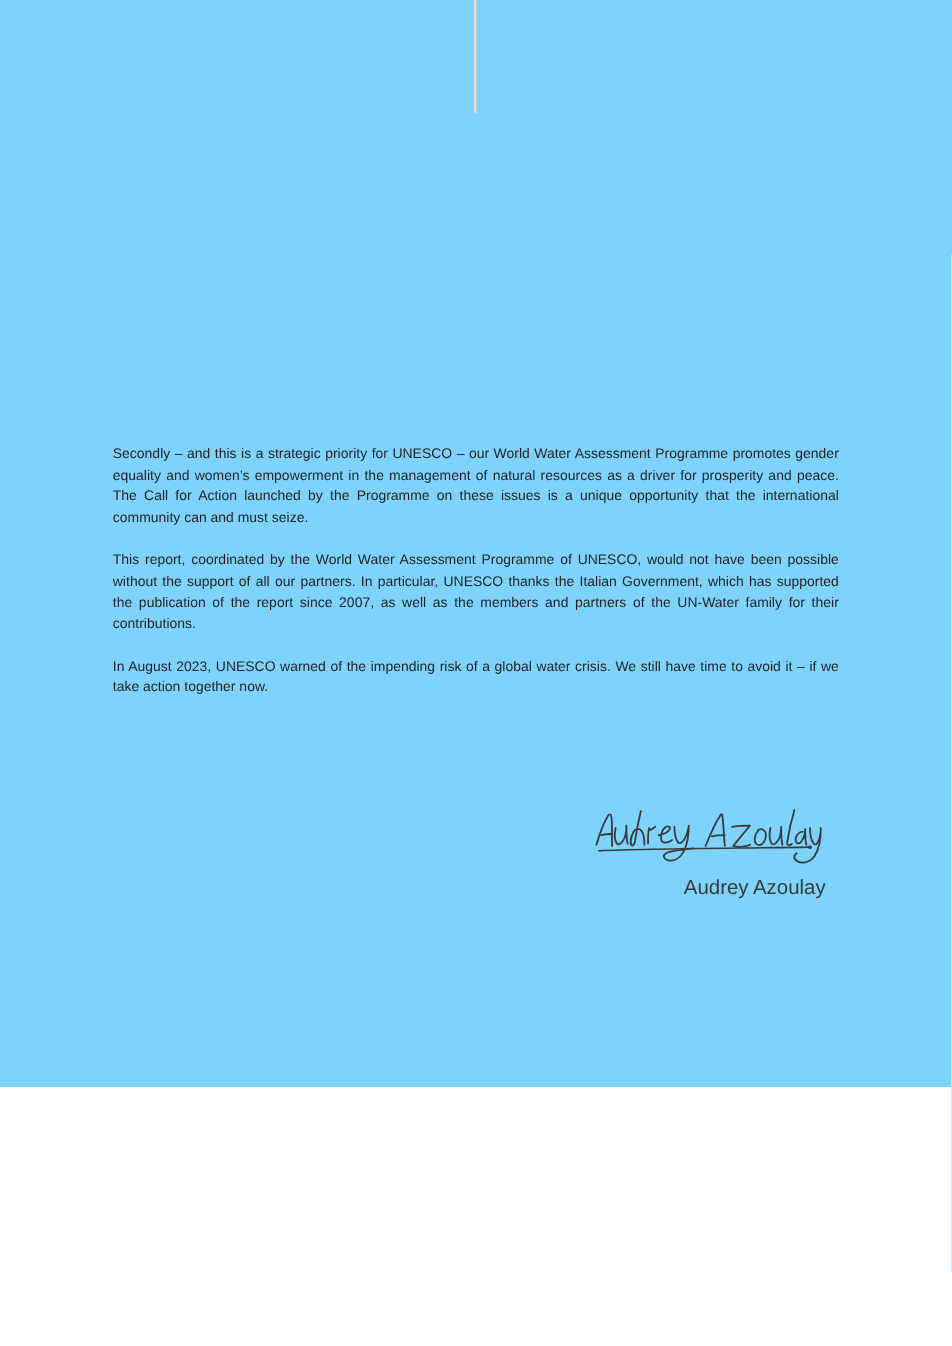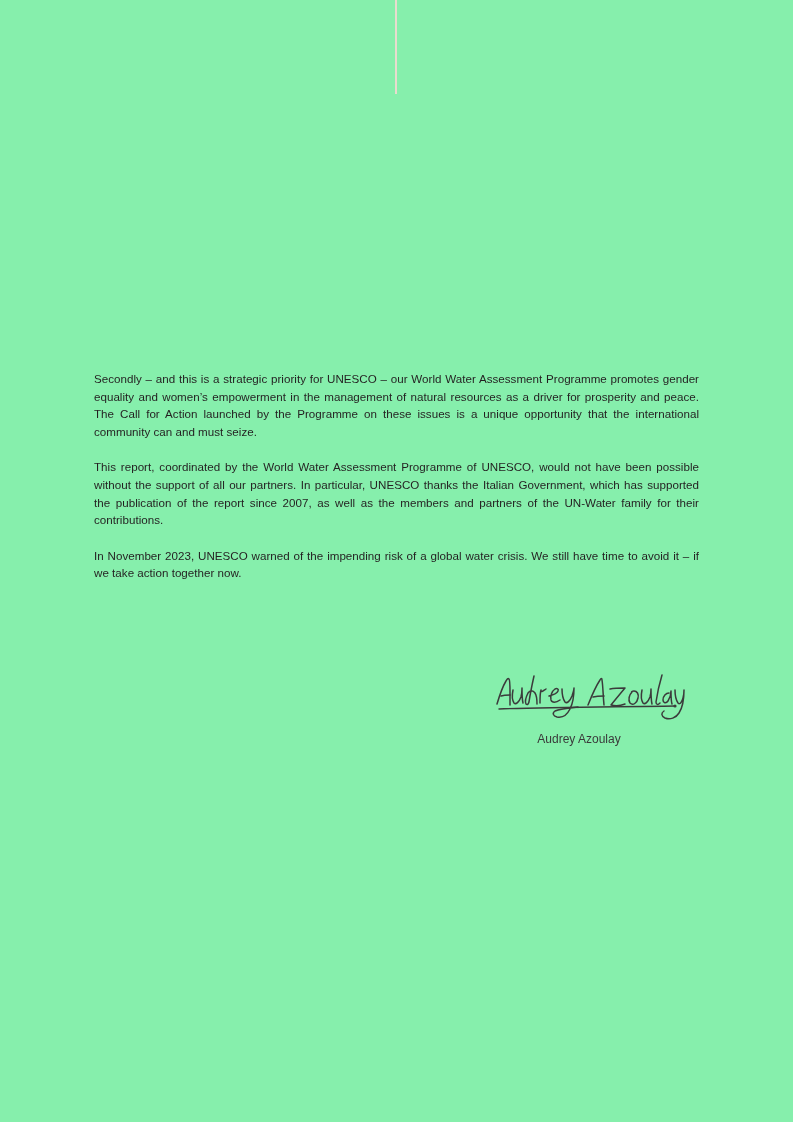--- a/index.html
+++ b/index.html
@@ -8,22 +8,22 @@
     padding: 0;
     background: #ffffff;
   }
   body {
     font-family: "Liberation Sans", sans-serif;
     -webkit-font-smoothing: antialiased;
   }
   .page {
     position: relative;
     width: 793px;
-    height: 1122px;
-    background: #86efac;
+    height: 906px;
+    background: #7dd3fc;
     overflow: hidden;
     margin: 0 auto;
   }
 
   
   .top-rule {
     position: absolute;
     left: 395px;
     top: 0px;
     width: 2px;
@@ -59,22 +59,22 @@
     width: 230px;
   }
   .signature-mark {
     display: block;
     width: 215px;
     height: 60px;
     margin: 0 0 0 12px;
   }
   .signature-name {
     margin-top: 10px;
-    text-align: center;
-    font-size: 12px;
+    text-align: right;
+    font-size: 17px;
     line-height: 15px;
     color: #3a3a3a;
     padding-right: 12px;
   }
 
   
   .footer {
     position: absolute;
     left: 0;
     bottom: 0;
@@ -102,21 +102,21 @@
 </head>
 <body>
 
 <div class="page">
 
   <div class="top-rule"></div>
 
   <div class="content">
     <p class="para">Secondly – and this is a strategic priority for UNESCO – our World Water Assessment Programme promotes gender equality and women’s empowerment in the management of natural resources as a driver for prosperity and peace. The Call for Action launched by the Programme on these issues is a unique opportunity that the international community can and must seize.</p>
     <p class="para">This report, coordinated by the World Water Assessment Programme of UNESCO, would not have been possible without the support of all our partners. In particular, UNESCO thanks the Italian Government, which has supported the publication of the report since 2007, as well as the members and partners of the UN-Water family for their contributions.</p>
-    <p class="para">In November 2023, UNESCO warned of the impending risk of a global water crisis. We still have time to avoid it – if we take action together now.</p>
+    <p class="para">In August 2023, UNESCO warned of the impending risk of a global water crisis. We still have time to avoid it – if we take action together now.</p>
   </div>
 
   <div class="signature-block">
     <svg class="signature-mark" viewBox="0 0 215 60" aria-label="Audrey Azoulay signature" role="img">
       <g fill="none" stroke="#3b3b3b" stroke-width="1.5" stroke-linecap="round" stroke-linejoin="round">
 
         <path d="M15 42 C18 32 21 24 24 19 C25 17 26 16 27 17 C28 18 28 24 28 30 C28 35 28 40 28 43"></path>
         <path d="M19 34 C22 33 26 33 28 33"></path>
 
         <path d="M31 28 C30 33 30 38 32 41 C34 43 37 40 39 35 C40 31 40 28 40 26 C40 31 40 37 41 41"></path>

